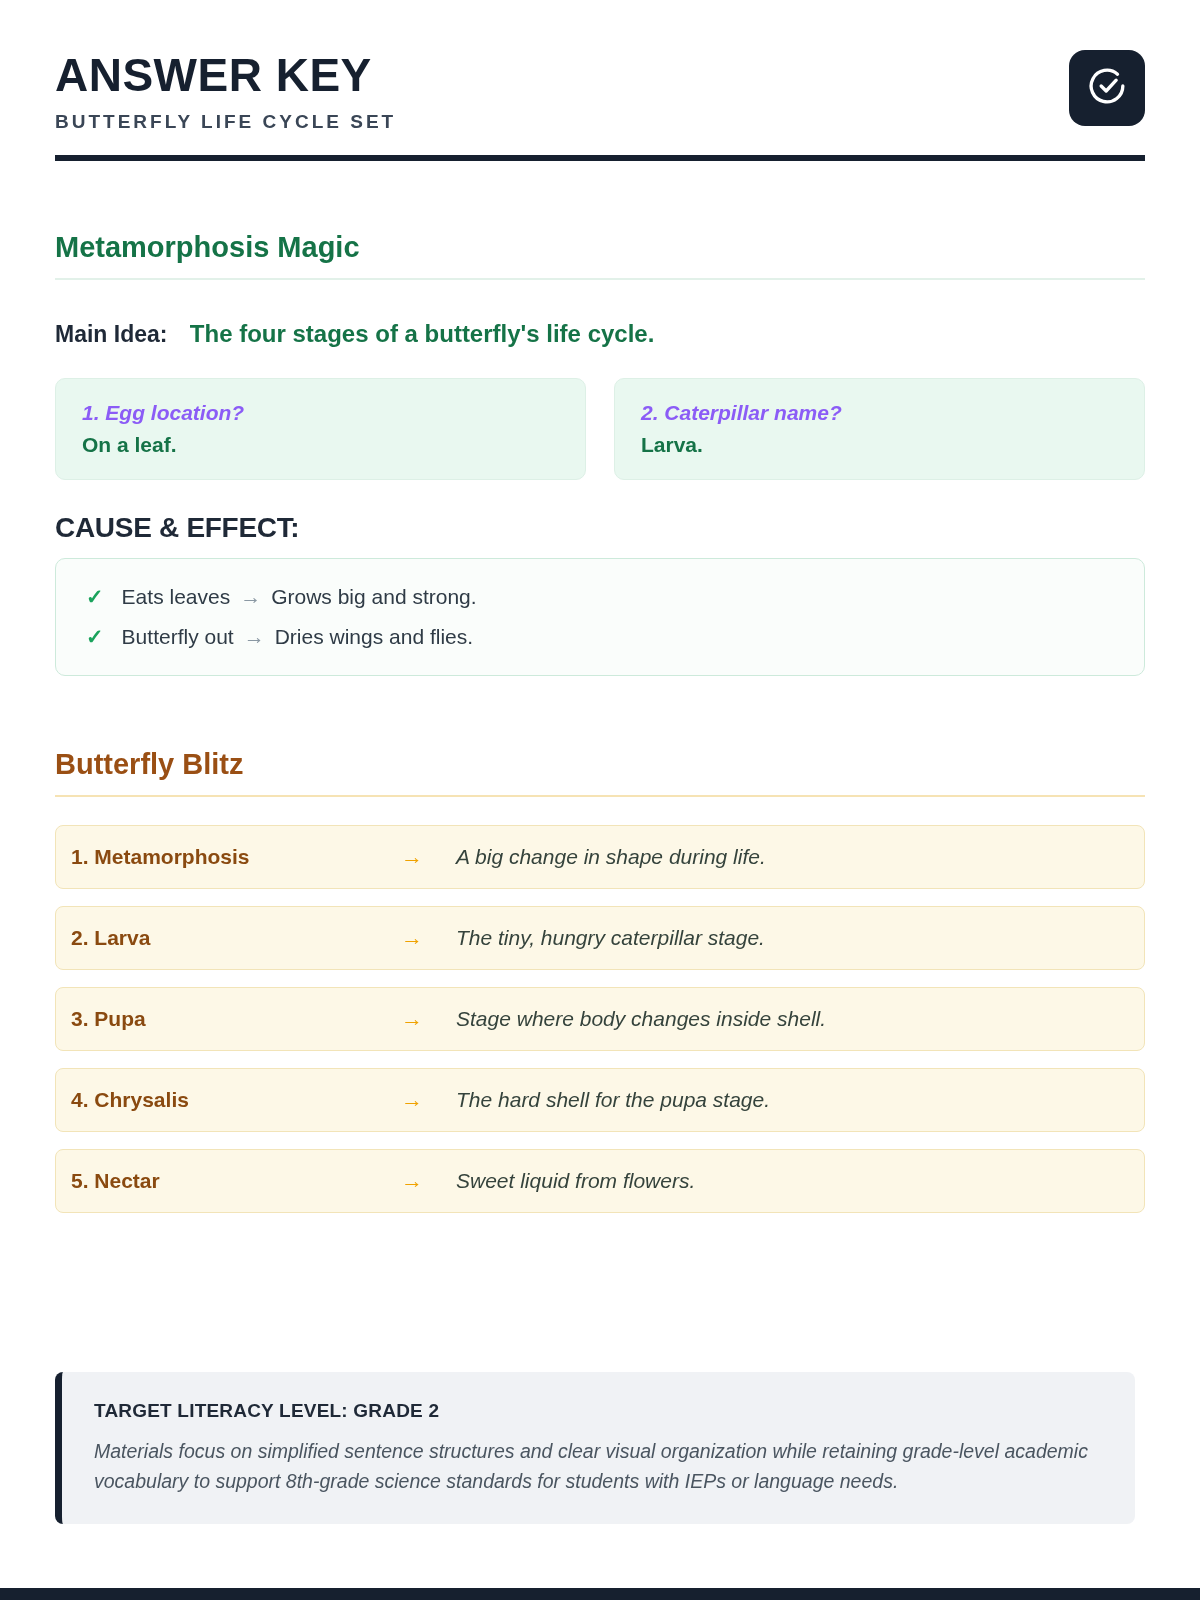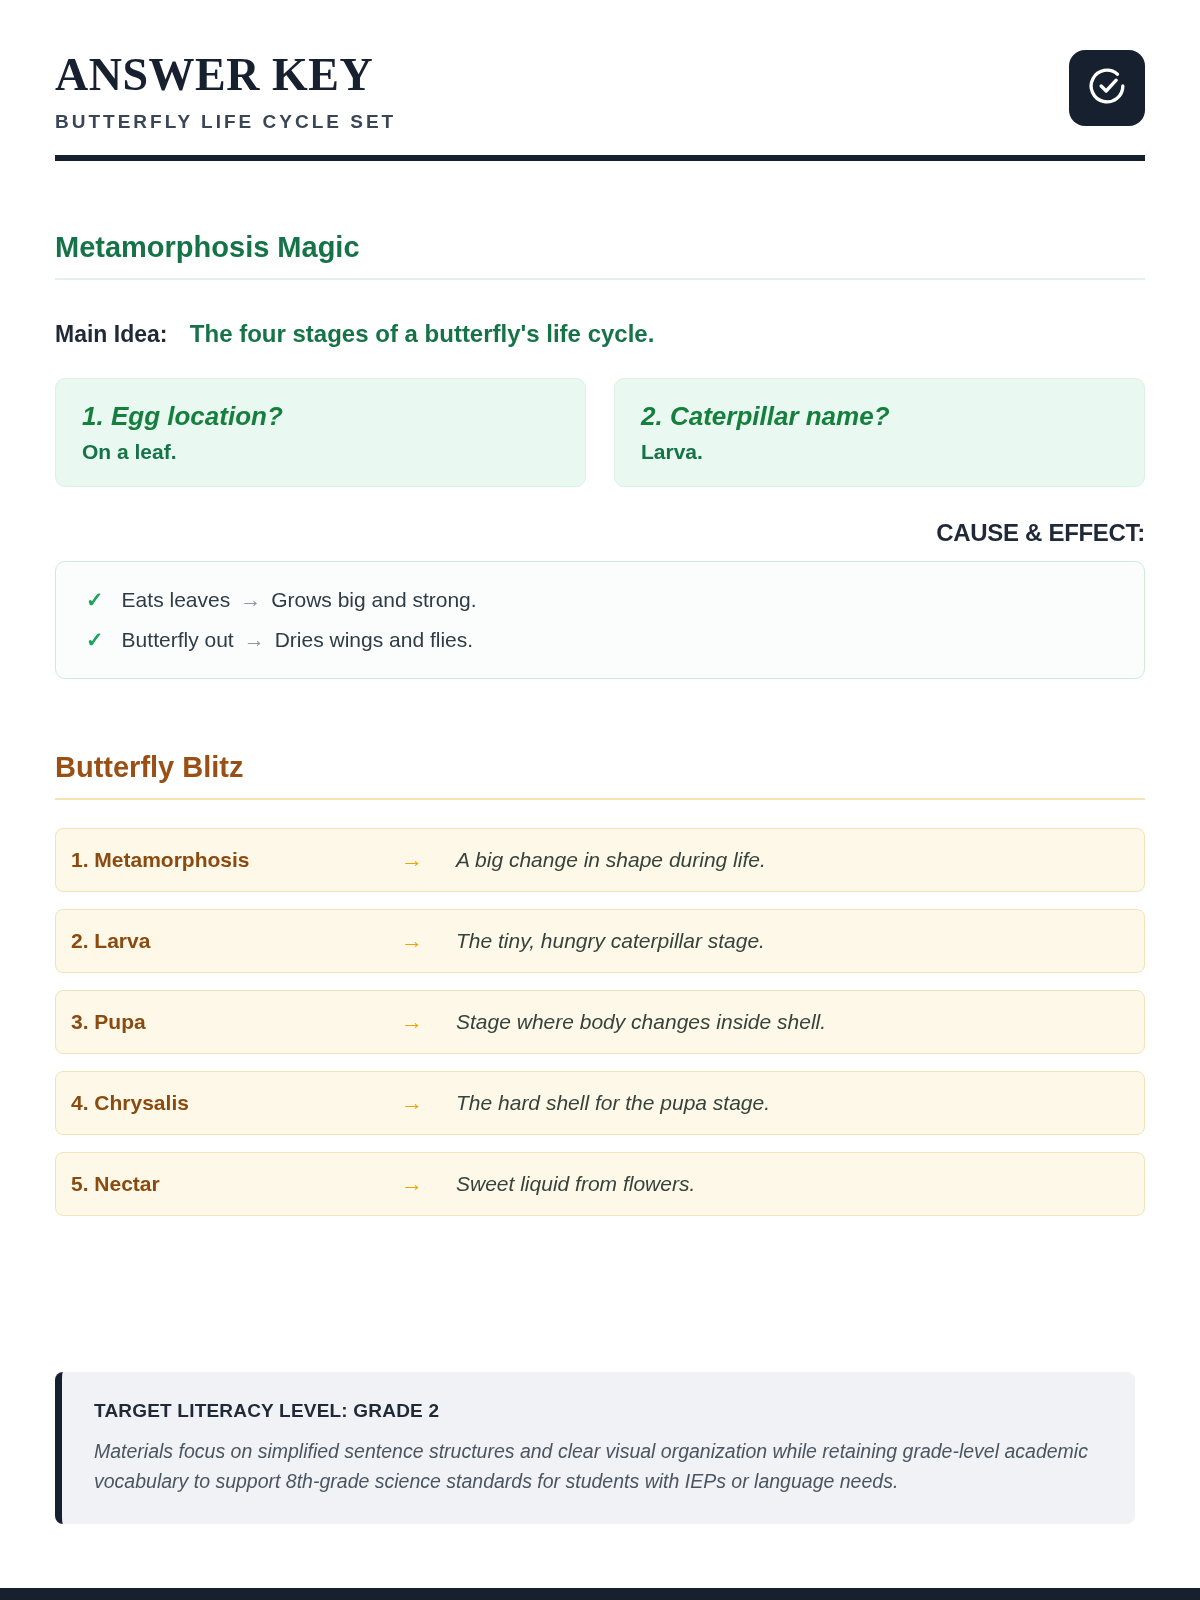--- a/index.html
+++ b/index.html
@@ -11,21 +11,21 @@
     overflow: hidden;
     font-family: "Liberation Sans", sans-serif;
     color: #1f2937;
   }
   .page { padding: 50px 55px 0 55px; position: relative; height: 100%; }
 
   
   .header { display: flex; justify-content: space-between; align-items: flex-start; }
   .title {
     font-size: 46px; font-weight: 800; color: #16202f;
-    letter-spacing: 0.5px; line-height: 1.1; font-family: Liberation Serif, serif;
+    letter-spacing: 0.5px; line-height: 1.1;
   }
   .subtitle {
     margin-top: 10px; font-size: 19px; font-weight: 700;
     letter-spacing: 3px; color: #3a4656;
   }
   .badge {
     width: 76px; height: 76px; background: #16202f; border-radius: 16px;
     display: flex; align-items: center; justify-content: center; flex: 0 0 auto;
   }
   .header-rule { border-bottom: 6px solid #16202f; margin-top: 22px; }
@@ -47,25 +47,25 @@
     font-weight: 700; color: #157347; font-size: 24px;
     text-decoration-thickness: 2px; text-underline-offset: 5px;
   }
 
   
   .qa-row { display: flex; gap: 28px; margin-top: 30px; }
   .qa-box {
     flex: 1; background: #e9f8f0; border: 1px solid #ddf0e6;
     border-radius: 10px; padding: 22px 26px;
   }
-  .qa-question { font-size: 26px; font-weight: 700; font-style: italic; color: #15803d; }
+  .qa-question { font-size: 21px; font-weight: 700; font-style: italic; color: #8b5cf6; }
   .qa-answer { margin-top: 8px; font-size: 21px; font-weight: 700; color: #157347; }
 
   
-  .ce-label { margin-top: 32px; font-size: 24px; font-weight: 800; color: #1f2937; letter-spacing: -0.3px; text-align: right; }
+  .ce-label { margin-top: 32px; font-size: 28px; font-weight: 800; color: #1f2937; letter-spacing: -0.3px; }
   .ce-box {
     margin-top: 14px; border: 1px solid #cdeadb; background: #fafdfb;
     border-radius: 10px; padding: 26px 30px;
   }
   .ce-item { display: flex; align-items: baseline; font-size: 21px; color: #2f3b46; }
   .ce-item + .ce-item { margin-top: 16px; }
   .ce-check { color: #1aa35c; font-weight: 700; margin-right: 18px; font-size: 21px; }
   .ce-arrow { color: #8a98a3; margin: 0 10px; }
 
   

